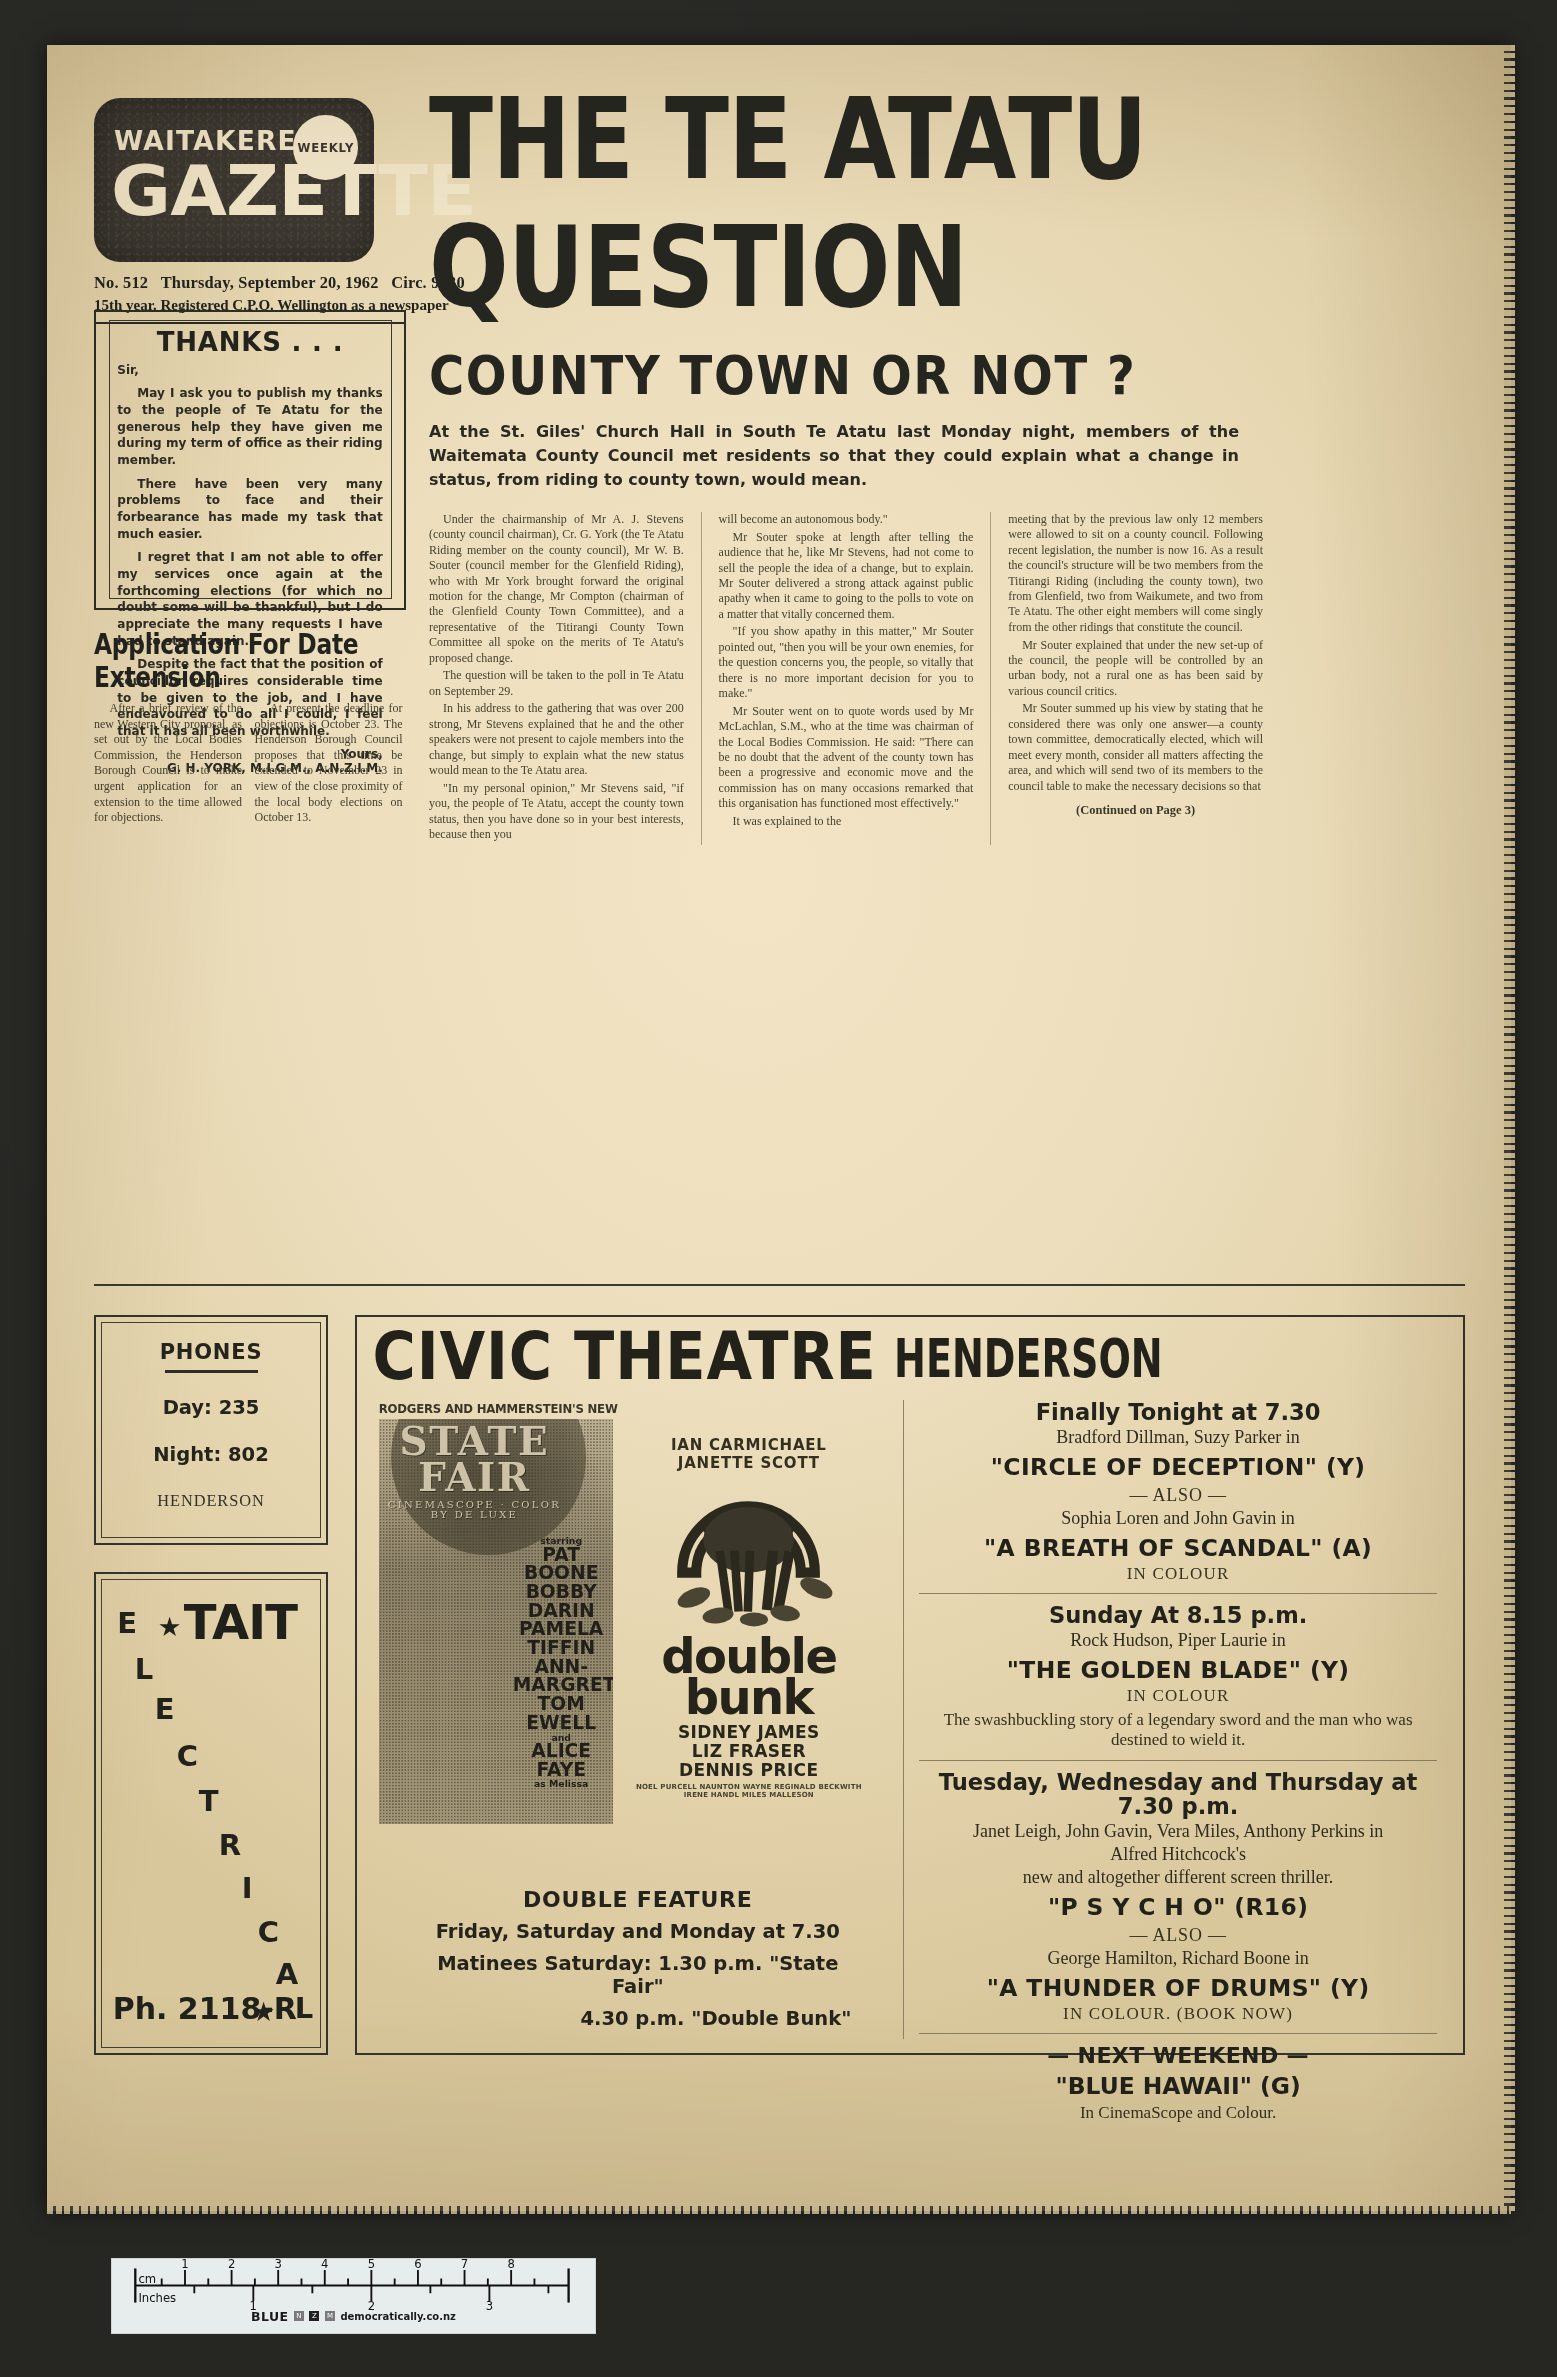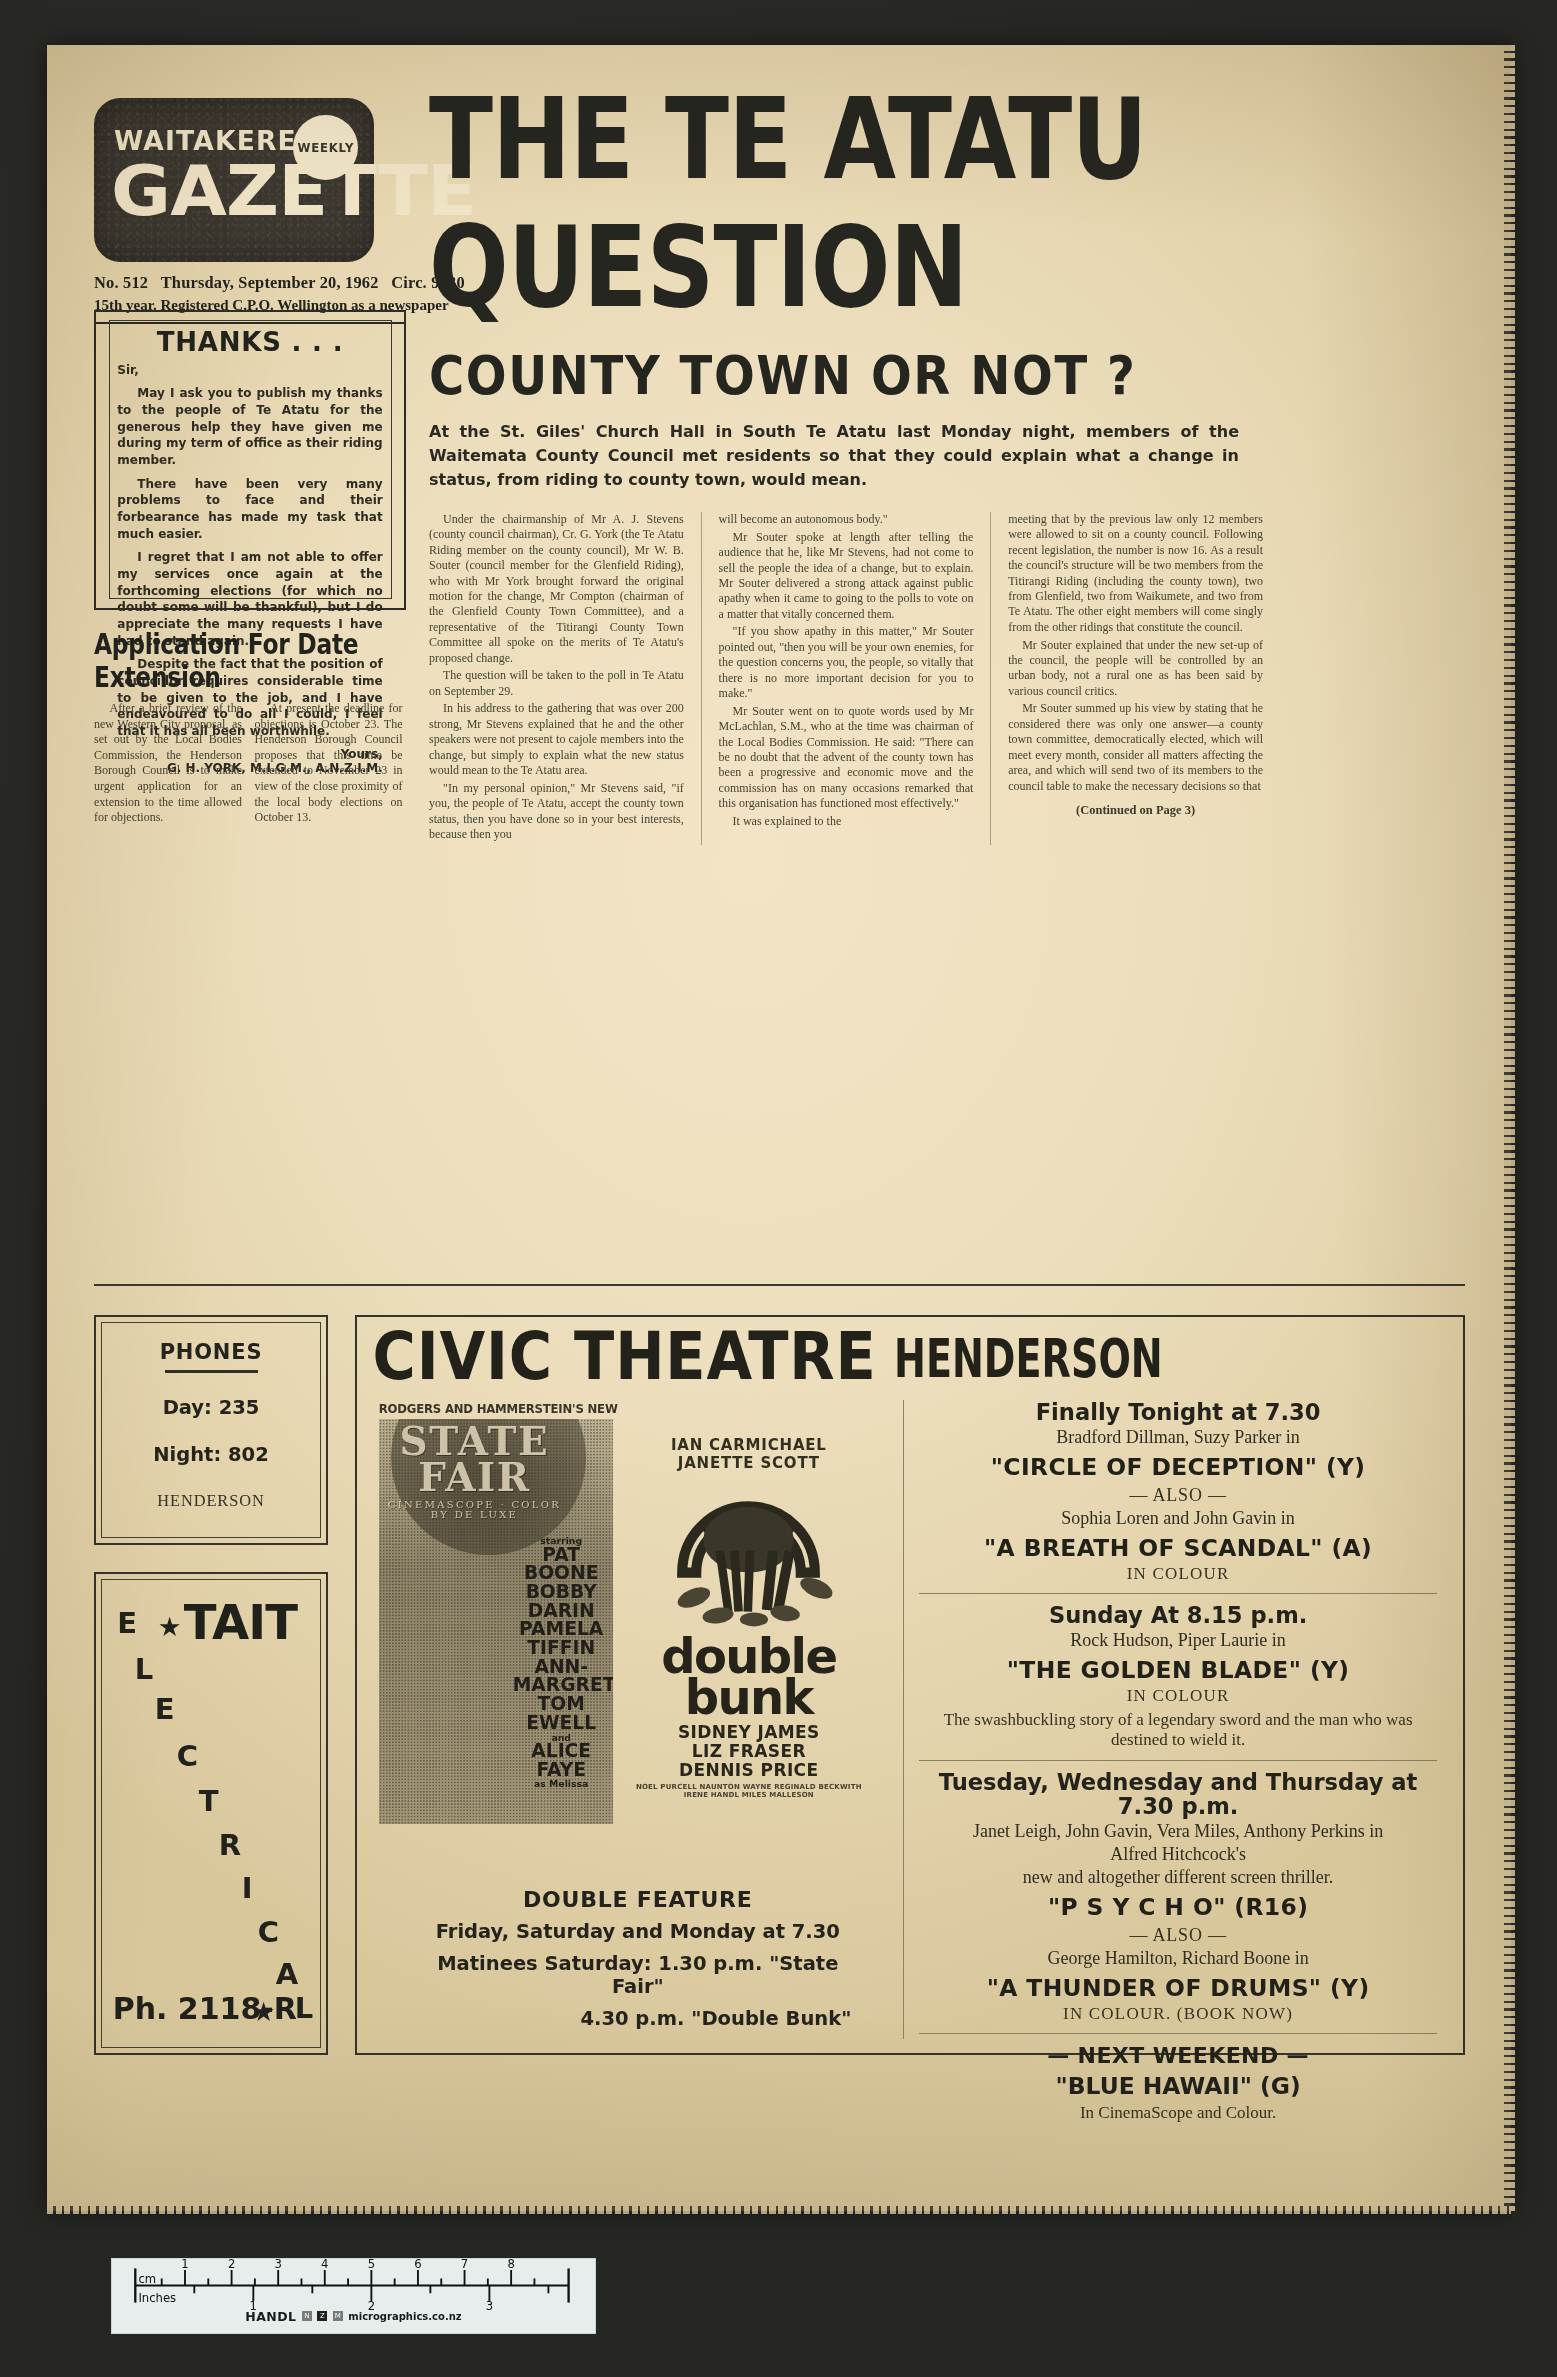--- a/index.html
+++ b/index.html
@@ -626,22 +626,22 @@
         <text x="182" y="66">1</text>
         <text x="334" y="66">2</text>
         <text x="486" y="66">3</text>
       </g>
       <g font-family="DejaVu Sans, sans-serif" font-size="15" fill="#111">
         <text x="34" y="31">cm</text>
         <text x="34" y="55">Inches</text>
       </g>
     </svg>
     <div id="ruler-brand">
-      <span class="nz">HANDL</span>
+      <span class="nz">BLUE</span>
       <span class="sq">N</span>
       <span class="sq b">Z</span>
       <span class="sq">M</span>
-      <span class="url">micrographics.co.nz</span>
+      <span class="url">democratically.co.nz</span>
     </div>
   </div>
 
 </div>
 
 
 </body></html>

